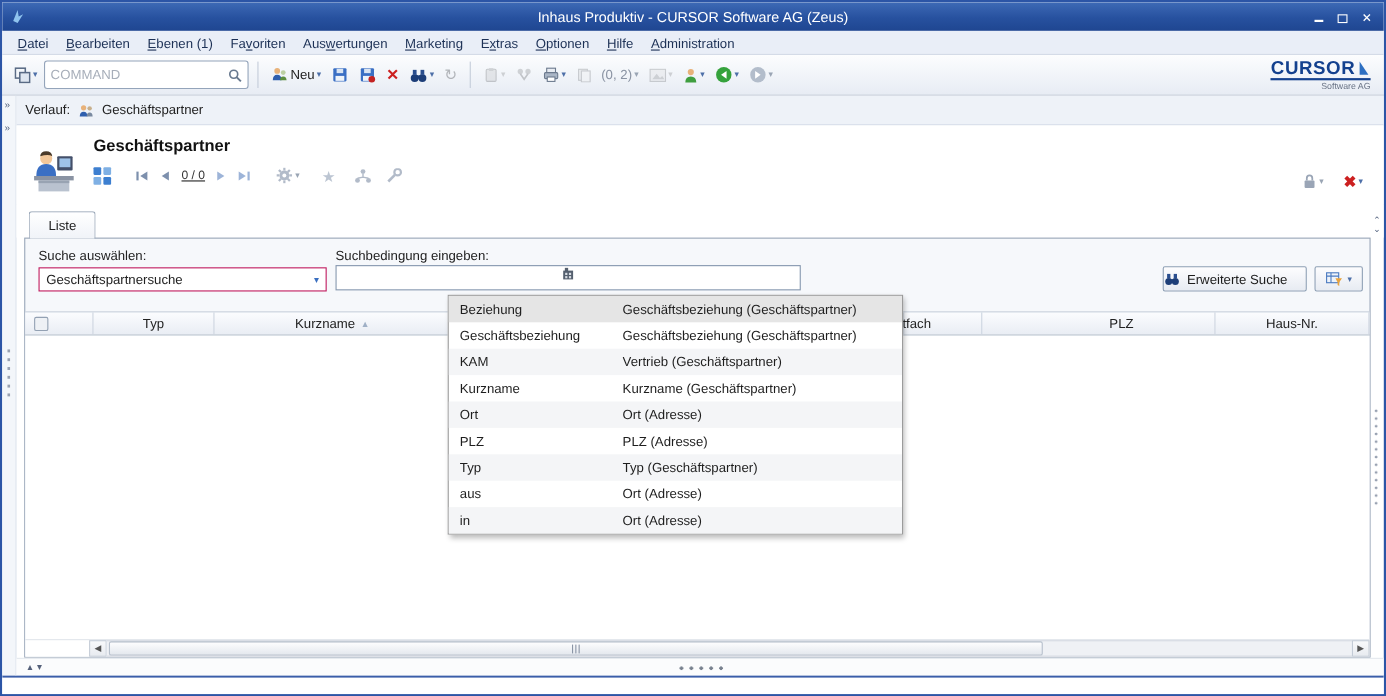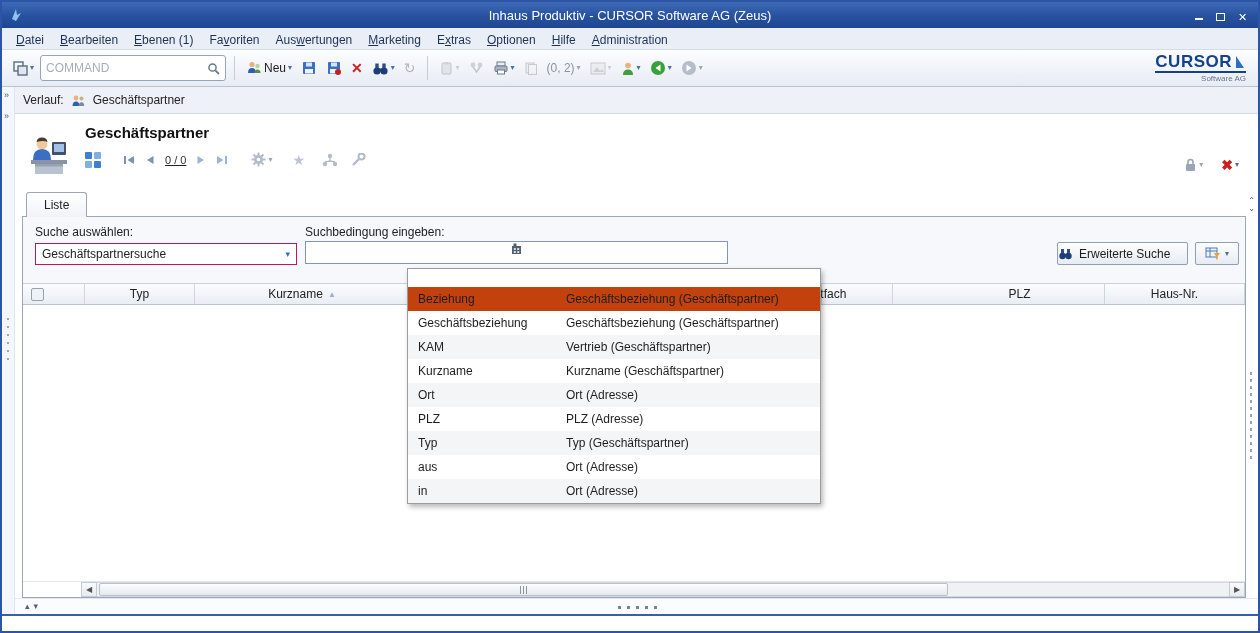--- a/index.html
+++ b/index.html
@@ -104,21 +104,21 @@
 
   
   .statusbar{flex:0 0 17px;background:#fff;border-top:2px solid #3a5ea9;}
 
   
   .suggest-popup{position:absolute;left:405px;top:266px;width:414px;background:#fff;border:1px solid #9b9b9b;box-shadow:2px 3px 5px rgba(0,0,0,.28);z-index:50;}
   .sugg-row{height:24px;display:flex;align-items:center;font-size:12px;color:#1e1e1e;}
   .sugg-row .s-key{flex:0 0 158px;padding-left:10px;overflow:hidden;white-space:nowrap;}
   .sugg-row .s-desc{flex:1;overflow:hidden;white-space:nowrap;}
   .sugg-row.alt{background:#f4f5f7;}
-  .sugg-row.selected{background:#c2410c;margin-top:18px;}
+  .sugg-row.selected{background:#e5e5e5;}
 
   .right-grip{position:absolute;right:5px;top:368px;width:4px;height:92px;background-image:radial-gradient(circle,#99a2b2 1.2px,transparent 1.4px);background-size:4px 7px;background-repeat:repeat-y;z-index:10;}
 
   .ic{display:inline-flex;align-items:center;justify-content:center;}
 </style>
 </head>
 <body>
 
 <div class="window">
 

